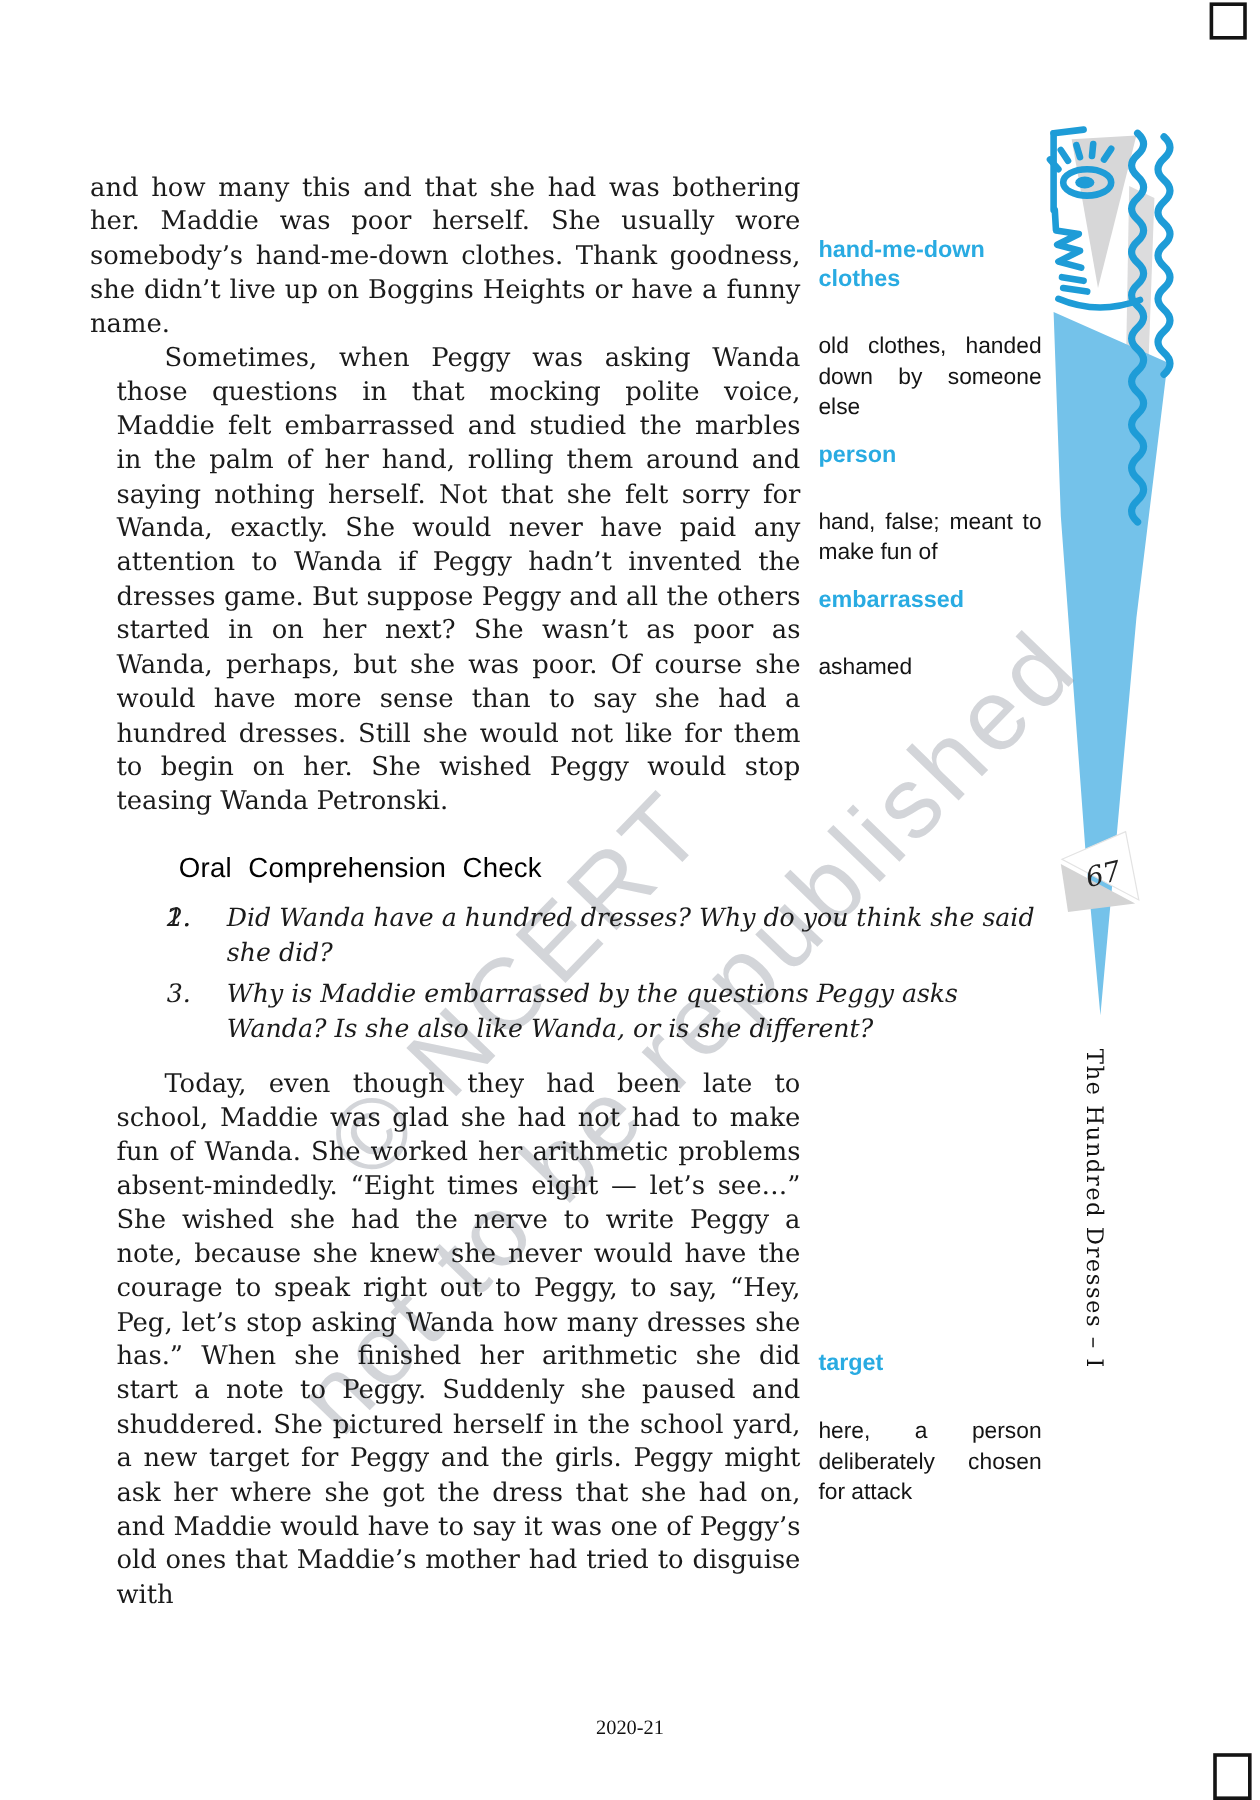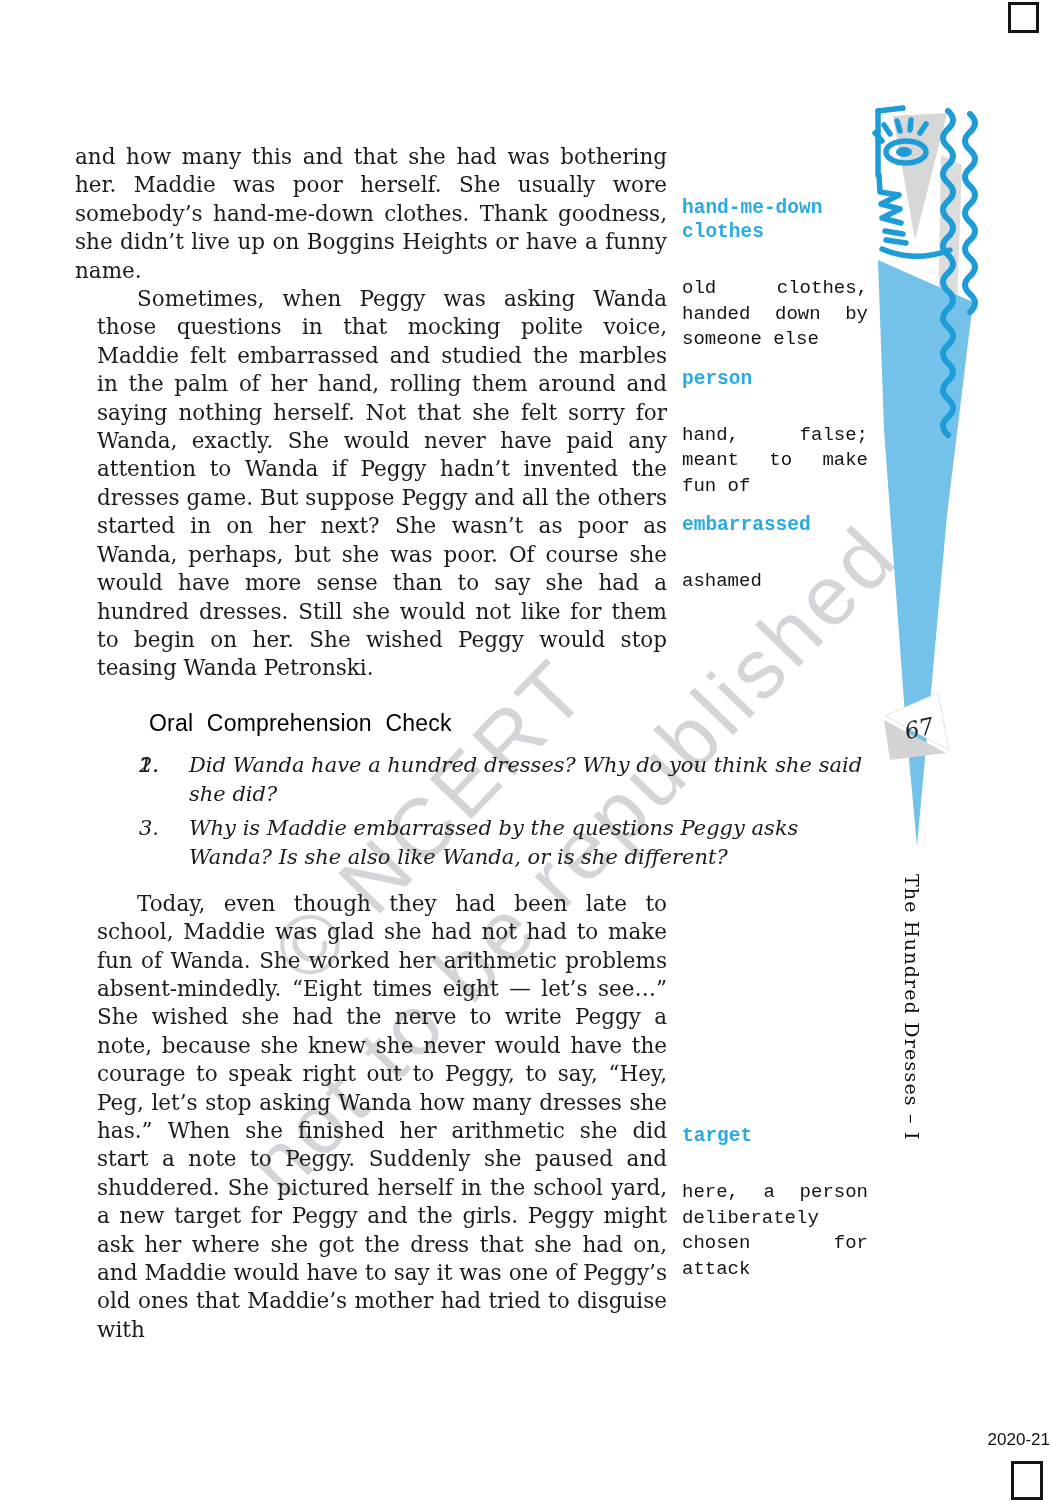--- a/index.html
+++ b/index.html
@@ -48,39 +48,39 @@
   }
   .occ .qnum{position:absolute;left:2px;top:0;font-style:italic;}
 
   
   .glossary{
     position:absolute;left:682px;width:186px;z-index:2;
     font-family:"Liberation Sans", sans-serif;font-size:19px;line-height:25.5px;
   }
   .glossary.top{top:196px;}
   .glossary.bottom{top:1124px;}
-  .gloss-entry{margin-bottom:14px;font-family:Liberation Mono, monospace;}
+  .gloss-entry{margin-bottom:14px;}
   .gloss-term{color:#29abe2;font-weight:700;font-size:19.5px;line-height:24px;margin-bottom:2px;}
   .gloss-def{color:#141414;text-align:justify;margin-top:32px;}
 
   
   .artwork{position:absolute;left:850px;top:80px;z-index:0;}
 
   
   .vertical-title{
     position:absolute;left:901px;top:874px;z-index:2;
     writing-mode:vertical-rl;
     font-family:"DejaVu Serif", serif;font-size:19px;letter-spacing:1.2px;
     color:#111;white-space:nowrap;
   }
 
   
   .footer{
-    position:absolute;left:0;top:1430px;width:100%;text-align:right;z-index:2;
-    font-family:Liberation Sans, sans-serif;font-size:17px;color:#111;
+    position:absolute;left:0;top:1430px;width:100%;text-align:center;z-index:2;
+    font-family:Liberation Serif, serif;font-size:17px;color:#111;
   }
 </style>
 </head>
 <body>
 
 <div class="page">
 
   <div class="corner-square top"></div>
   <div class="corner-square bottom"></div>
 

